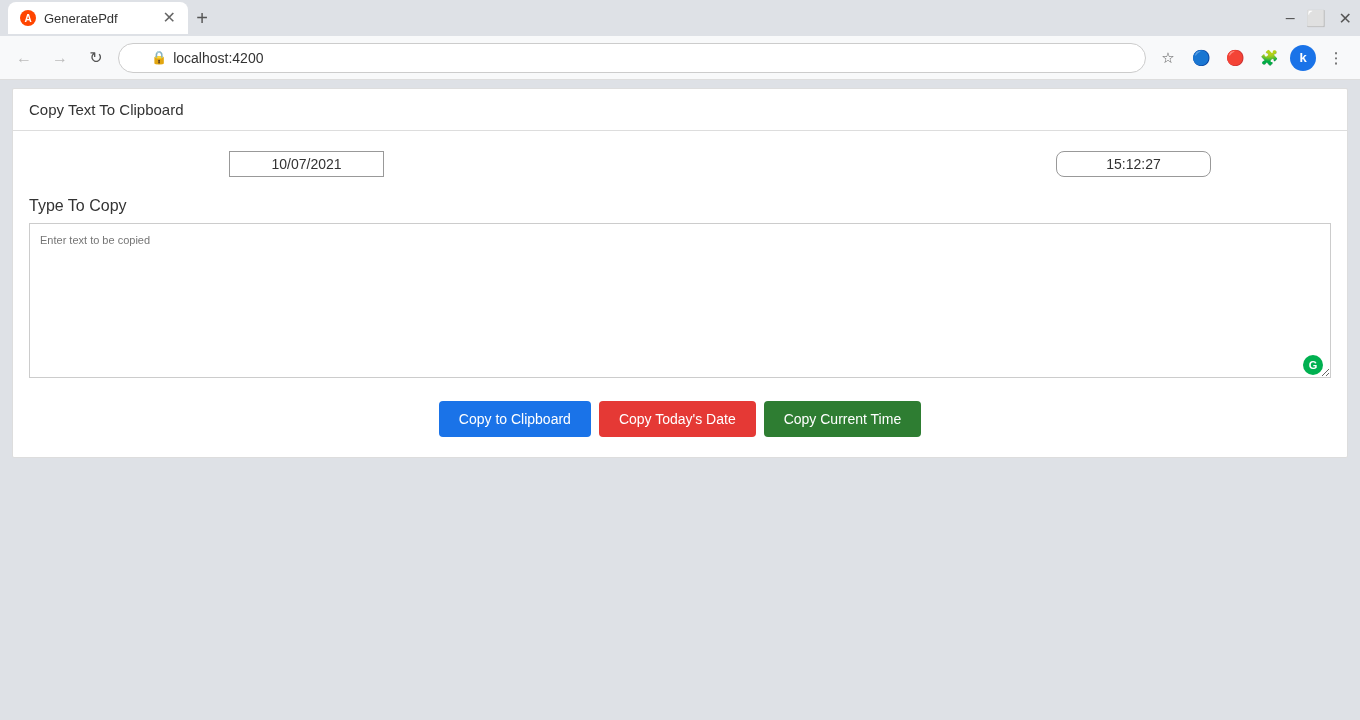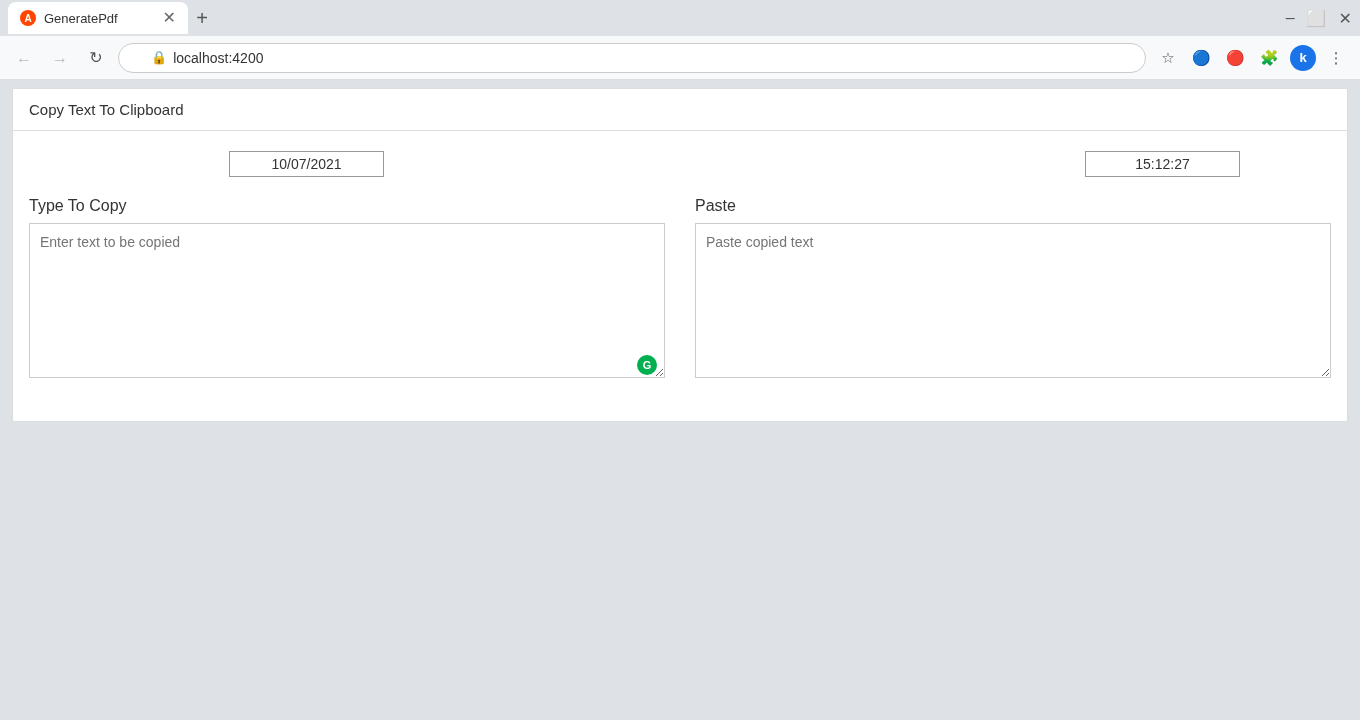--- a/index.html
+++ b/index.html
@@ -196,21 +196,22 @@
       color: #333;
       min-width: 155px;
       text-align: center;
     }
 
     .date-box {
       margin-left: 200px;
     }
 
     .time-box {
-      margin-right: 91px;
+      margin-right: 120px;
+      border-radius: 8px;
     }
 
     .two-col {
       display: flex;
       gap: 30px;
       margin-bottom: 20px;
     }
 
     .col-left, .col-right {
       flex: 1;
@@ -221,21 +222,21 @@
       font-weight: 500;
       color: #333;
       margin-bottom: 8px;
     }
 
     .text-area {
       width: 100%;
       height: 155px;
       border: 1px solid #ccc;
       padding: 10px;
-      font-size: 14px;
+      font-size: 11px;
       color: #999;
       resize: both;
       outline: none;
       font-family: Arial, sans-serif;
     }
 
     .buttons-row {
       display: flex;
       justify-content: center;
       gap: 8px;
@@ -351,22 +352,23 @@
       <div class="two-col">
 
         <div class="col-left">
           <div class="col-label">Type To Copy</div>
           <div class="textarea-wrapper">
             <textarea class="text-area" placeholder="Enter text to be copied" style=""></textarea>
             <div class="grammarly-badge">G</div>
           </div>
         </div>
 
-        <div class="col-right">
-          <div class="col-label">Paste</div>
-          <textarea class="text-area" placeholder="Paste copied text" style=""></textarea>
-        </div>
-      </div>
-
+      </div>
+
+      <div class="buttons-row">
+        <button class="btn btn-blue">Copy to Clipboard</button>
+        <button class="btn btn-red">Copy Today's Date</button>
+        <button class="btn btn-green">Copy Current Time</button>
+      </div>
 
     </div>
   </div>
 </div>
 
 </body></html>

